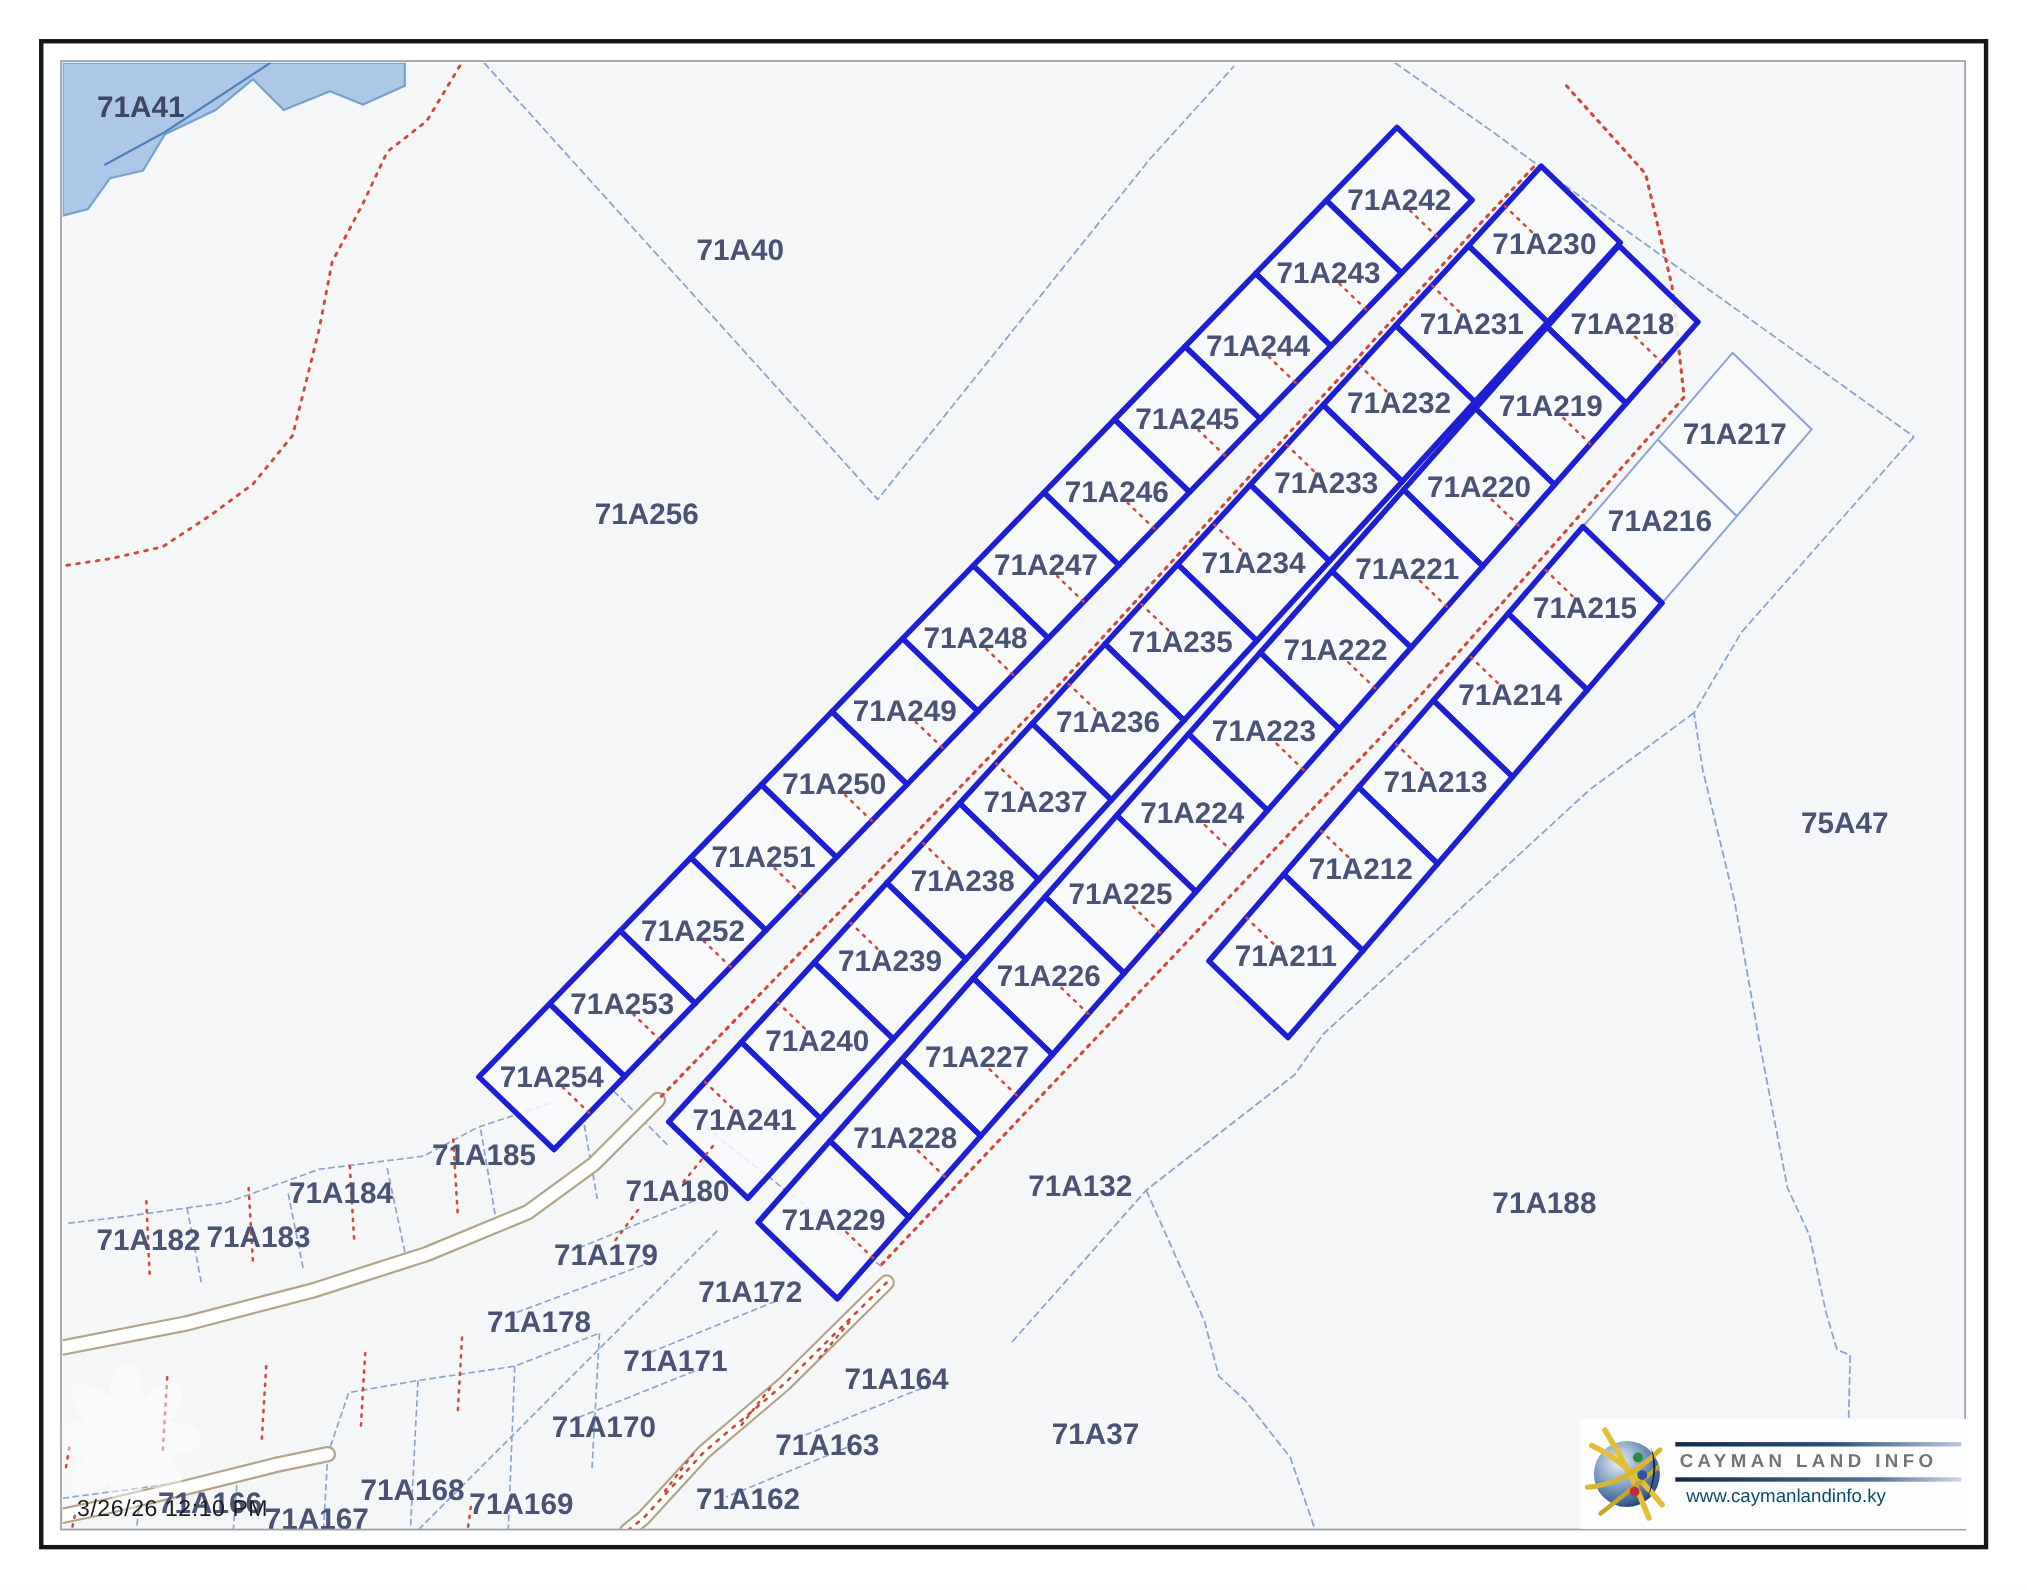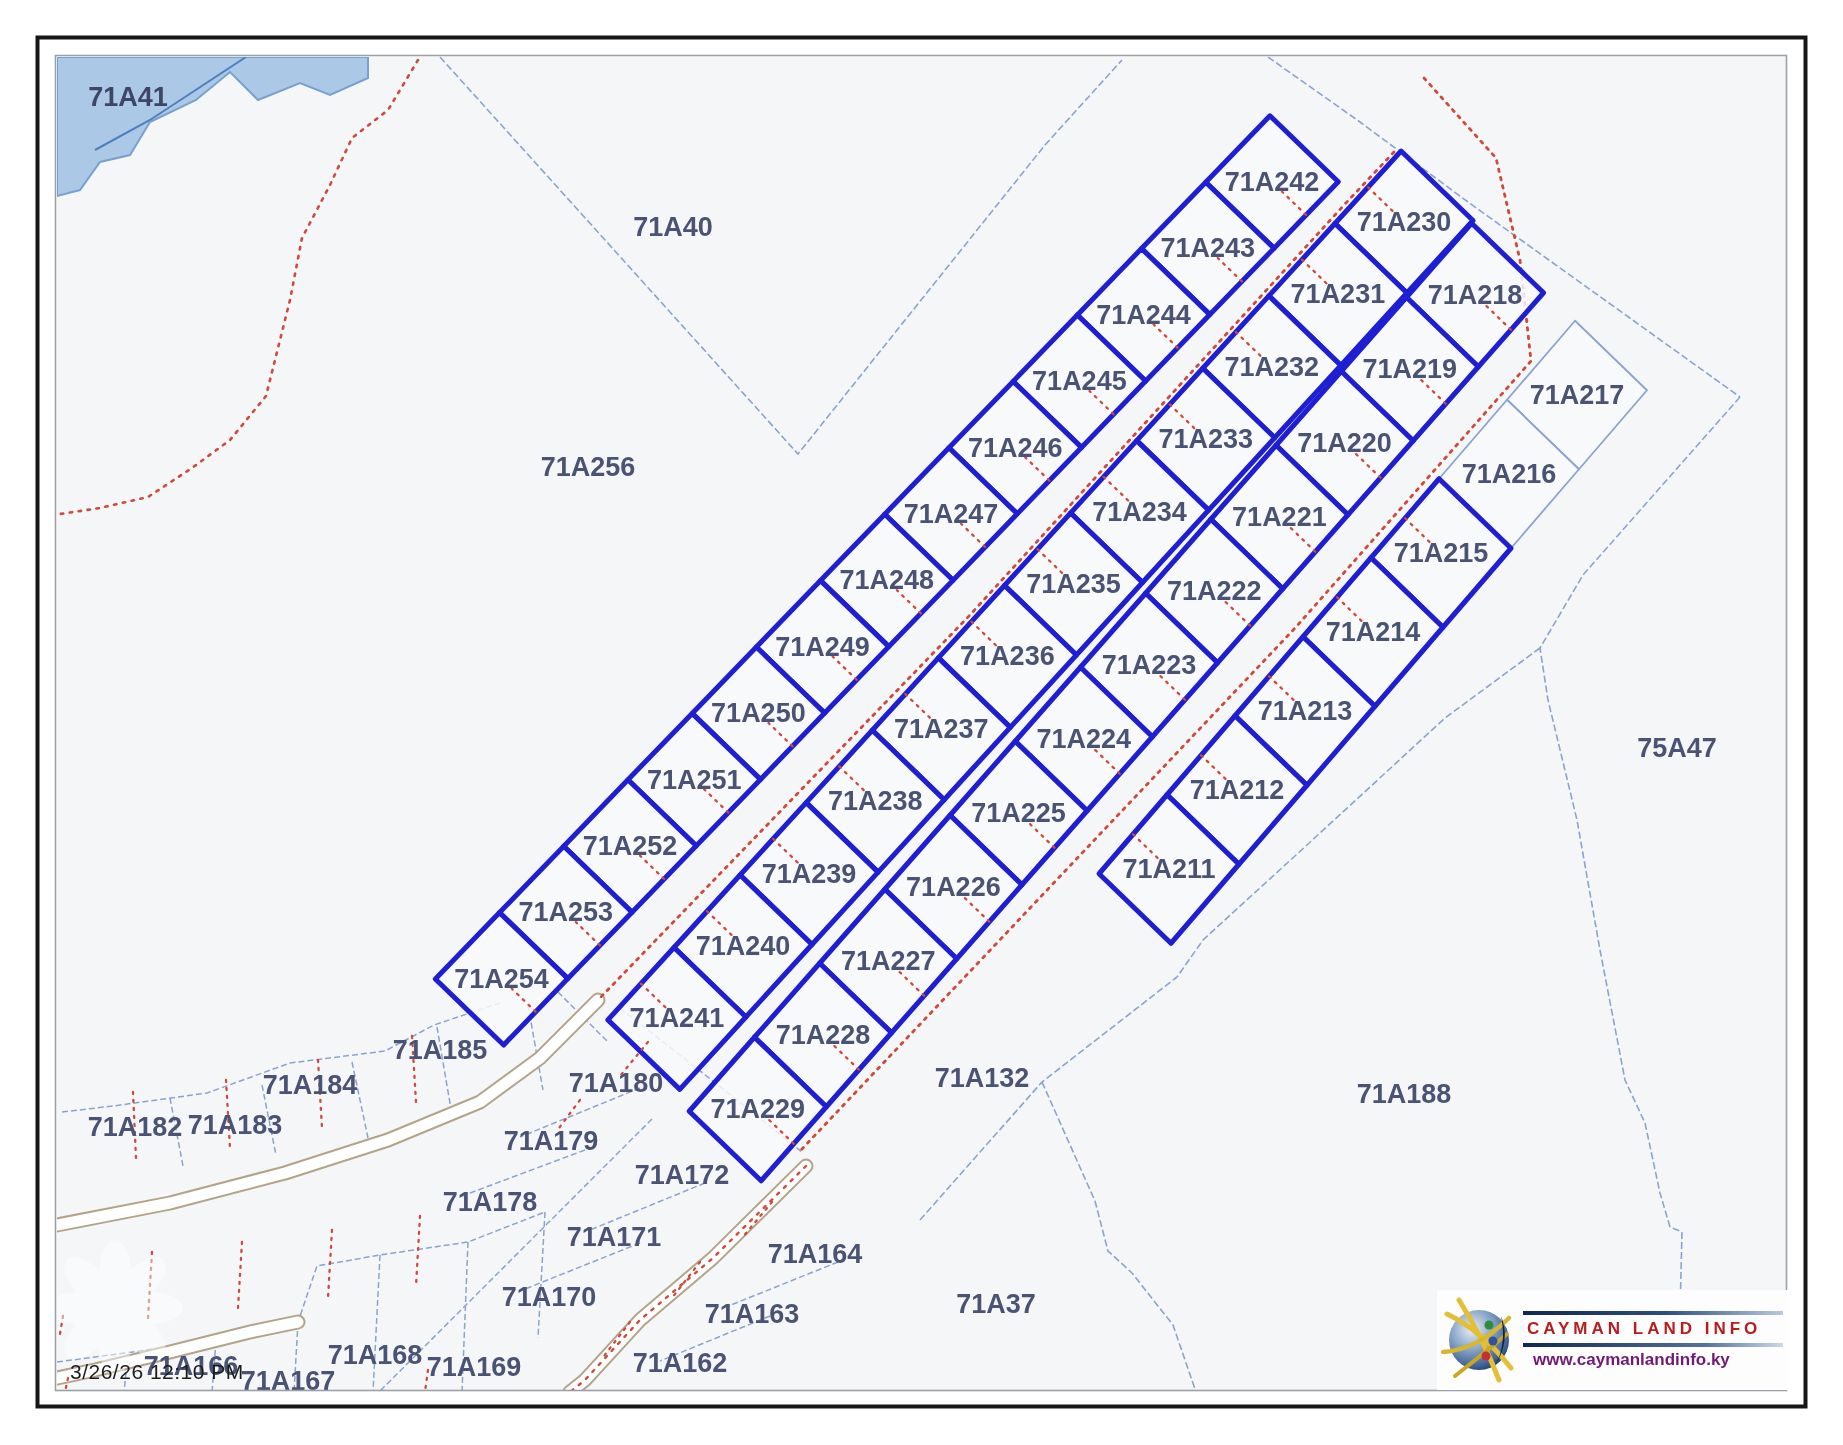--- a/index.html
+++ b/index.html
@@ -6,22 +6,22 @@
   #page{position:relative;width:1843px;height:1445px;background:#ffffff;overflow:hidden;
         font-family:"Liberation Sans", sans-serif;}
   #map-svg{position:absolute;left:0;top:0;}
   .overlay{position:absolute;z-index:5;}
   #timestamp{left:70px;top:1360px;font-size:21px;color:#1c1c1c;letter-spacing:.5px;}
   #logo{left:1437px;top:1290px;width:352px;height:100px;background:#fdfdfe;display:flex;align-items:center;}
   #logo .globe-wrap{width:86px;height:96px;flex:0 0 auto;position:relative;}
   #logo .txt{flex:1;display:flex;flex-direction:column;justify-content:center;padding-right:6px;}
   .bar{height:4px;background:linear-gradient(90deg,#10294e 0%,#2c4f7e 55%,#b9c8dd 100%);}
   .bar.b2{background:linear-gradient(90deg,#10294e 0%,#52719c 70%,#cdd8e6 100%);}
-  #logo .brand{font-size:17px;font-weight:bold;letter-spacing:4px;color:#b91c1c;padding:4px 0 4px 4px;white-space:nowrap;}
-  #logo .site{font-size:17px;font-weight:bold;color:#701a75;padding:3px 0 0 10px;white-space:nowrap;}
+  #logo .brand{font-size:17px;font-weight:bold;letter-spacing:4px;color:#737373;padding:4px 0 4px 4px;white-space:nowrap;}
+  #logo .site{font-size:17px;font-weight:normal;color:#0c4a6e;padding:3px 0 0 10px;white-space:nowrap;}
 </style>
 </head>
 <body>
 
 <div id="page">
   <svg id="map-svg" width="1843" height="1445" viewBox="0 0 1843 1445">
       <defs>
         <clipPath id="mapclip">
           <rect x="57" y="57" width="1729" height="1333"></rect>
         </clipPath>

